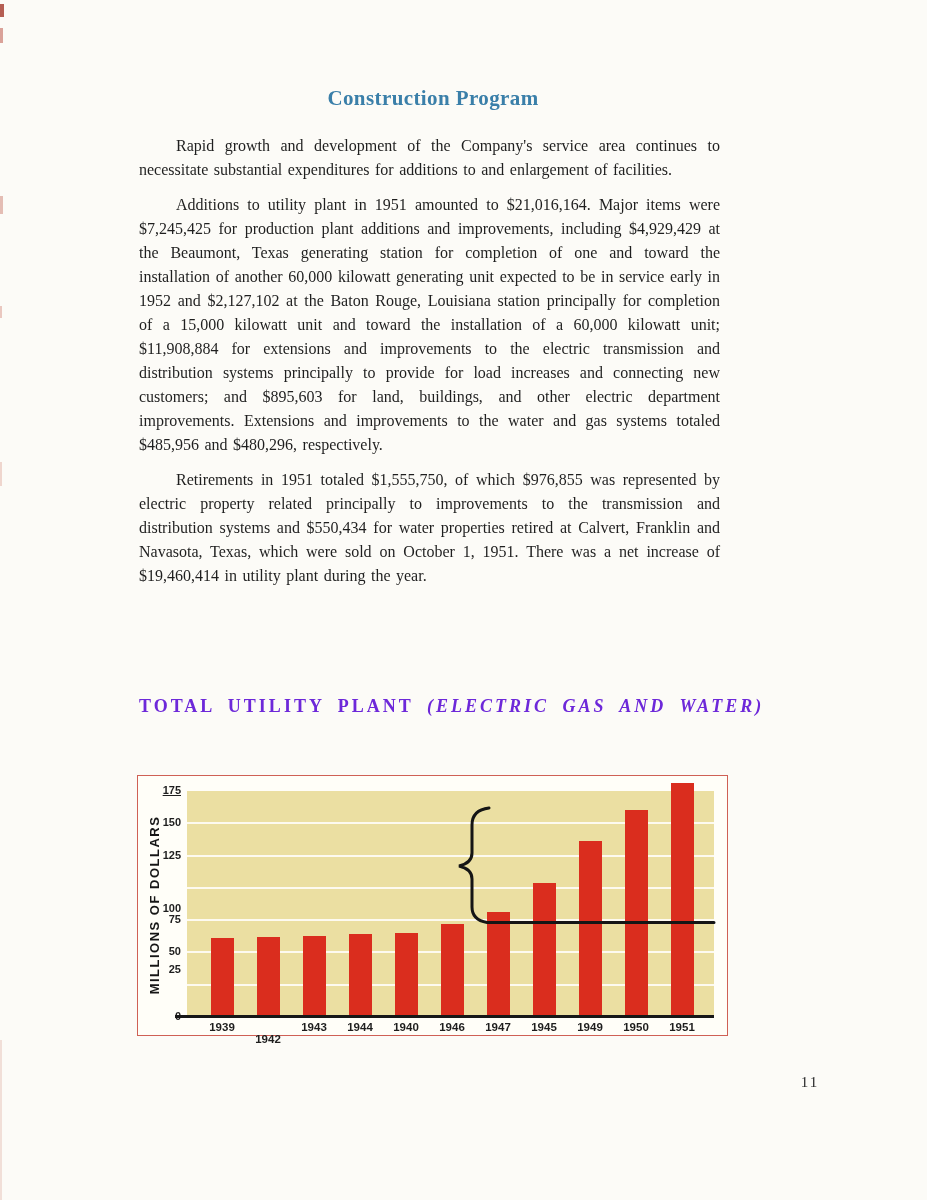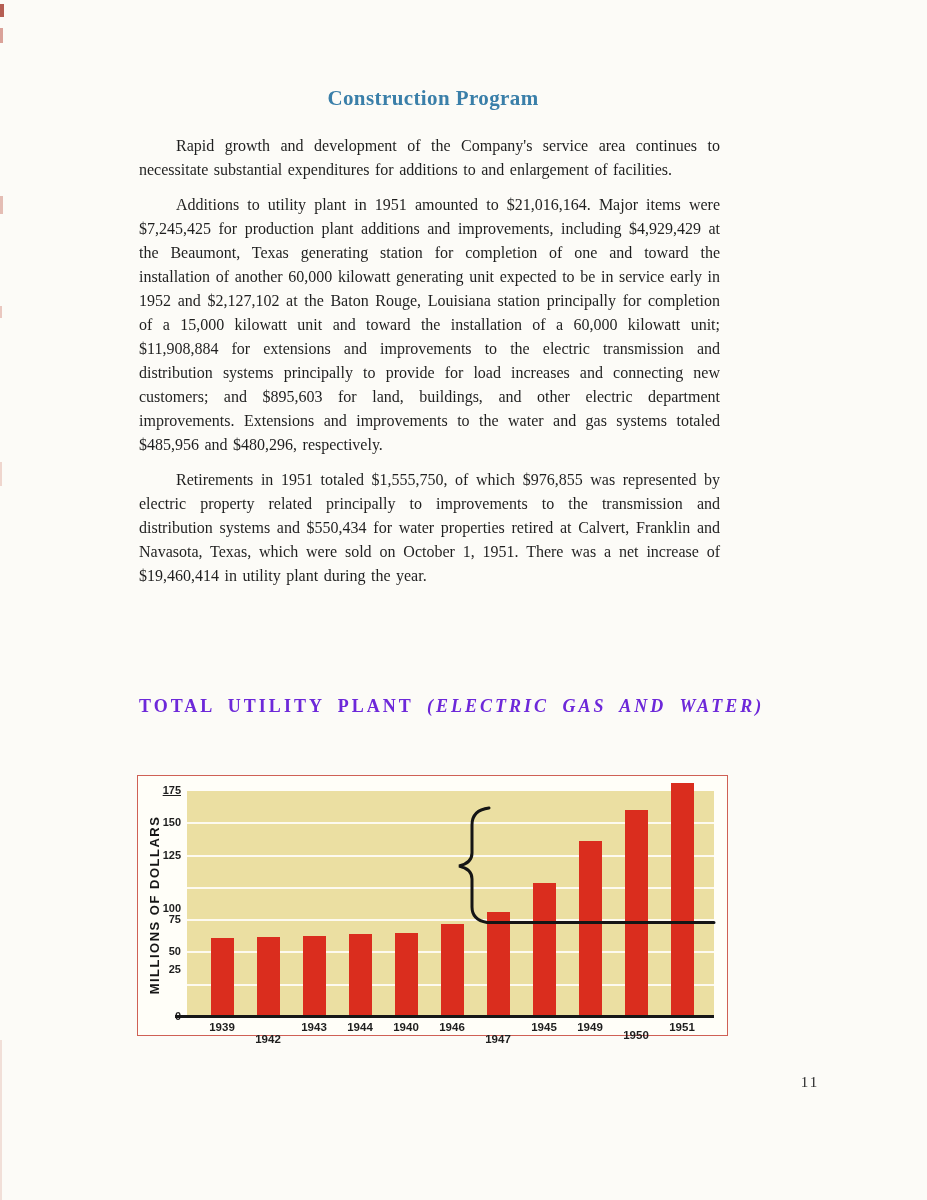--- a/index.html
+++ b/index.html
@@ -123,24 +123,24 @@
         <div class="ytick" style="top: 40.2857px;">150</div>
         <div class="ytick" style="top: 8px; text-decoration: underline;">175</div>
       </div>
     <div id="xticks">
         <div class="xtick" style="left: 62px;">1939</div>
         <div class="xtick" style="left: 108px; margin-top: 12px;">1942</div>
         <div class="xtick" style="left: 154px;">1943</div>
         <div class="xtick" style="left: 200px;">1944</div>
         <div class="xtick" style="left: 246px;">1940</div>
         <div class="xtick" style="left: 292px;">1946</div>
-        <div class="xtick" style="left: 338px; margin-top: 12px;">1947</div>
+        <div class="xtick" style="left: 338px;">1947</div>
         <div class="xtick" style="left: 384px;">1945</div>
         <div class="xtick" style="left: 430px;">1949</div>
-        <div class="xtick" style="left: 476px; margin-top: 8px;">1950</div>
+        <div class="xtick" style="left: 476px;">1950</div>
         <div class="xtick" style="left: 522px;">1951</div>
       </div>
     <div class="baseline"></div>
     <svg class="brace-svg" viewBox="0 0 591 261">
       <path id="bracePath" d="M 351 32 Q 334 34 334 49 L 334 77 Q 334 87 321 90 Q 334 93 334 103 L 334 131 Q 334 144 349 146.5 L 576 146.5" fill="none" stroke="#151515" stroke-width="3" stroke-linecap="round"></path>
     </svg>
   </div>
 
   <div class="pagenum">11</div>
 </div>

